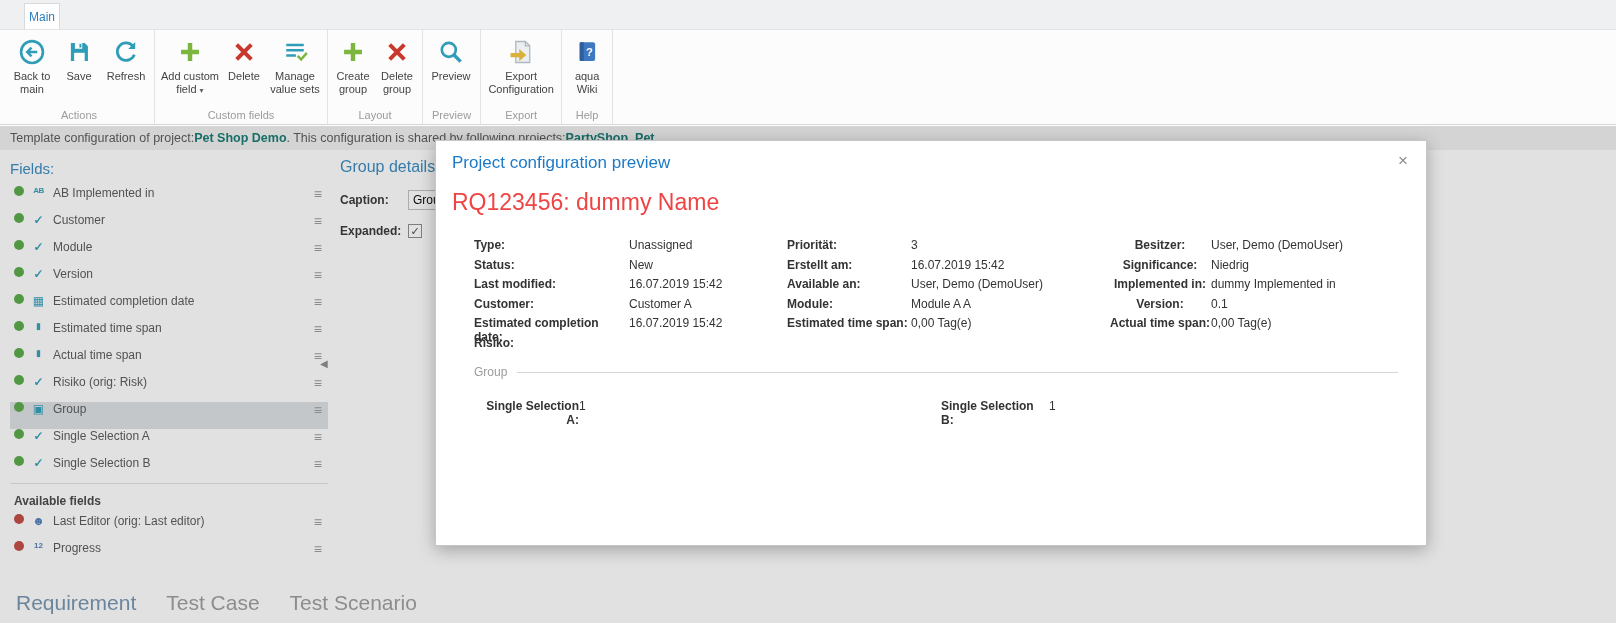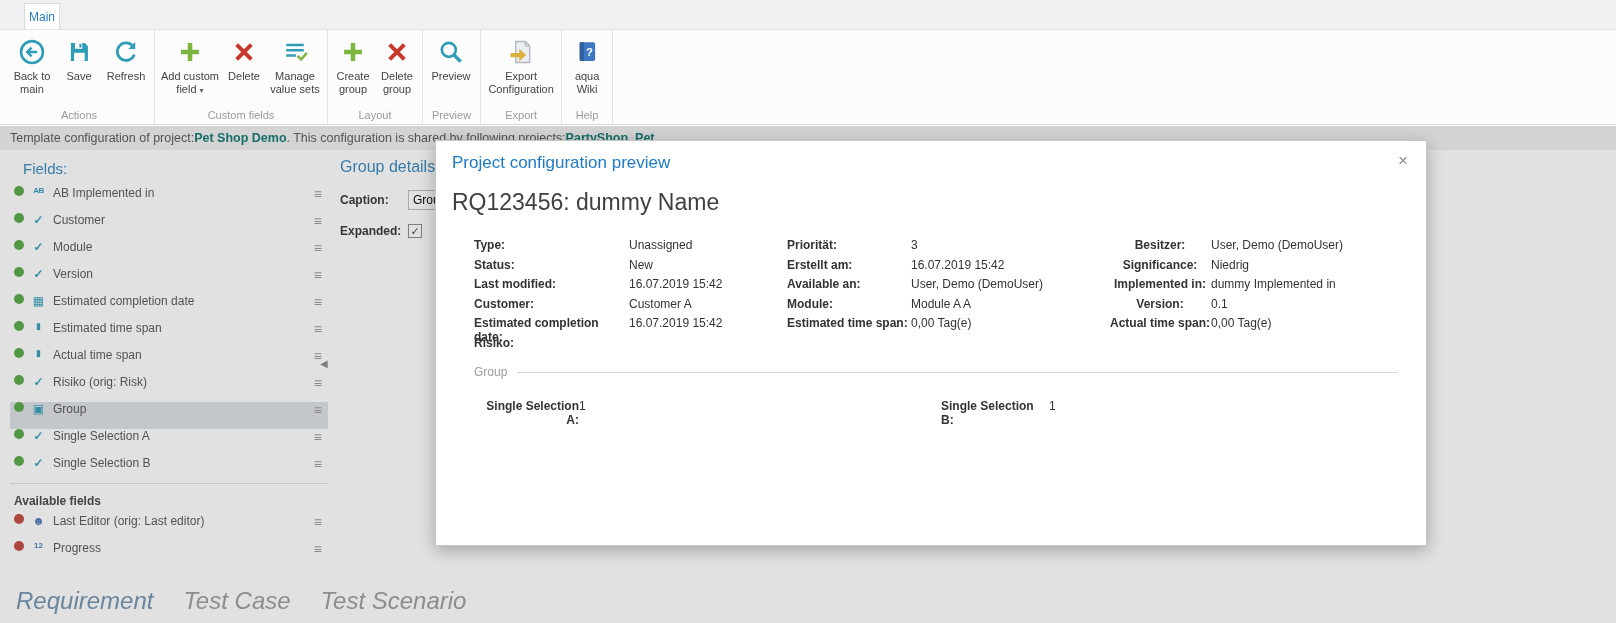--- a/index.html
+++ b/index.html
@@ -20,21 +20,21 @@
   .rgroup-label { text-align:center; font-size:11px; color:#9b9b9b; padding:2px 6px 3px; }
   .caret { font-size:8px; color:#666; }
 
   
   .content { position:absolute; top:126px; left:0; right:0; bottom:0; background:#fff; }
   .config-header { height:24px; background:#f0f0f0; display:flex; align-items:center; padding-left:10px;
                    font-size:12.5px; color:#555; white-space:nowrap; overflow:hidden; }
   .config-header b { color:#0f766e; }
 
   .fields-panel { position:absolute; left:10px; top:34px; width:318px; }
-  .fields-title { font-size:15px; color:#3387be; margin-bottom:9px;margin-left:13px; }
+  .fields-title { font-size:15px; color:#3387be; margin-bottom:9px; }
   .field-row { height:27px; display:flex; align-items:flex-start; gap:6px; padding:0 6px 0 4px; font-size:12px; color:#555; cursor:pointer; }
   .field-row[data-selected="true"] { background:#dde1e4; }
   .dot { width:10px; height:10px; border-radius:50%; flex:0 0 auto; }
   .active-rows .dot { background:#55a944; }
   .available-rows .dot { background:#c0473d; }
   .type-icon { width:17px; display:inline-flex; justify-content:center; align-items:center; color:#2f9db8; flex:0 0 auto; }
   .type-icon[data-icon="ab"]::before { content:"AB"; font-size:8px; font-weight:bold; letter-spacing:-0.5px; }
   .type-icon[data-icon="check"]::before { content:"✓"; font-size:12px; font-weight:bold; }
   .type-icon[data-icon="calendar"]::before { content:"▦"; font-size:12px; }
   .type-icon[data-icon="timespan"]::before { content:"▮"; font-size:9px; }
@@ -48,32 +48,32 @@
   .group-details { position:absolute; left:340px; top:32px; width:250px; }
   .gd-title { font-size:16px; color:#3387be; margin-bottom:14px; white-space:nowrap; }
   .gd-row { display:flex; align-items:center; margin-bottom:14px; font-size:12px; color:#333; }
   .gd-label { font-weight:bold; width:68px; }
   .gd-input { width:60px; height:20px; border:1px solid #bfbfbf; font-size:12px; padding:0 4px; font-family:"Liberation Sans", sans-serif; }
   .cb { width:14px; height:14px; border:1px solid #8a8a8a; background:#fff; display:inline-flex; align-items:center; justify-content:center;
         font-size:11px; color:#444; cursor:pointer; }
 
   .collapse-handle { position:absolute; left:320px; top:232px; color:#8a8a8a; font-size:10px; cursor:pointer; }
 
-  .doc-tabs { position:absolute; left:16px; bottom:8px; display:flex; gap:30px; font-size:24px;font-style:italic; }
+  .doc-tabs { position:absolute; left:16px; bottom:8px; display:flex; gap:30px; font-size:21px; }
   .doc-tab { color:#9b9b9b; cursor:pointer; white-space:nowrap; }
   .doc-tab[data-active="true"] { color:#7292ad; }
 
   .overlay { position:absolute; inset:0; background:rgba(70,70,70,0.16); z-index:5; }
 
   
   .modal { position:absolute; left:435px; top:140px; width:992px; height:406px; background:#fff;
            border:1px solid #c6c6c6; box-shadow:0 4px 16px rgba(0,0,0,0.28); z-index:10; }
   .modal-title { position:absolute; left:16px; top:12px; font-size:17px; color:#1d7ac8; }
   .modal-close { position:absolute; right:12px; top:8px; font-size:17px; color:#8b8b8b; cursor:pointer; padding:2px 6px; }
-  .modal-heading { position:absolute; left:16px; top:48px; font-size:23px; color:#404040; }
+  .modal-heading { position:absolute; left:16px; top:48px; font-size:23px; color:#ef4444; }
   .field-grid { position:absolute; left:38px; top:97px; right:28px; display:flex; }
   .fg-col { display:flex; flex-direction:column; }
   .fg-col1 { width:313px; } .fg-col2 { width:322px; } .fg-col3 { flex:1; }
   .fgrow { display:flex; height:19.5px; font-size:12px; color:#333; }
   .fglabel { font-weight:bold; flex:0 0 auto; }
   .fg-col1 .fglabel { width:155px; } .fg-col2 .fglabel { width:124px; } .fg-col3 .fglabel { width:102px;text-align:center; }
   .fgvalue { flex:1; white-space:nowrap; }
   .group-sep { position:absolute; left:38px; right:28px; top:224px; display:flex; align-items:center; gap:10px;
                color:#9b9b9b; font-size:12px; }
   .sep-line { flex:1; border-top:1px solid #d5d5d5; }

